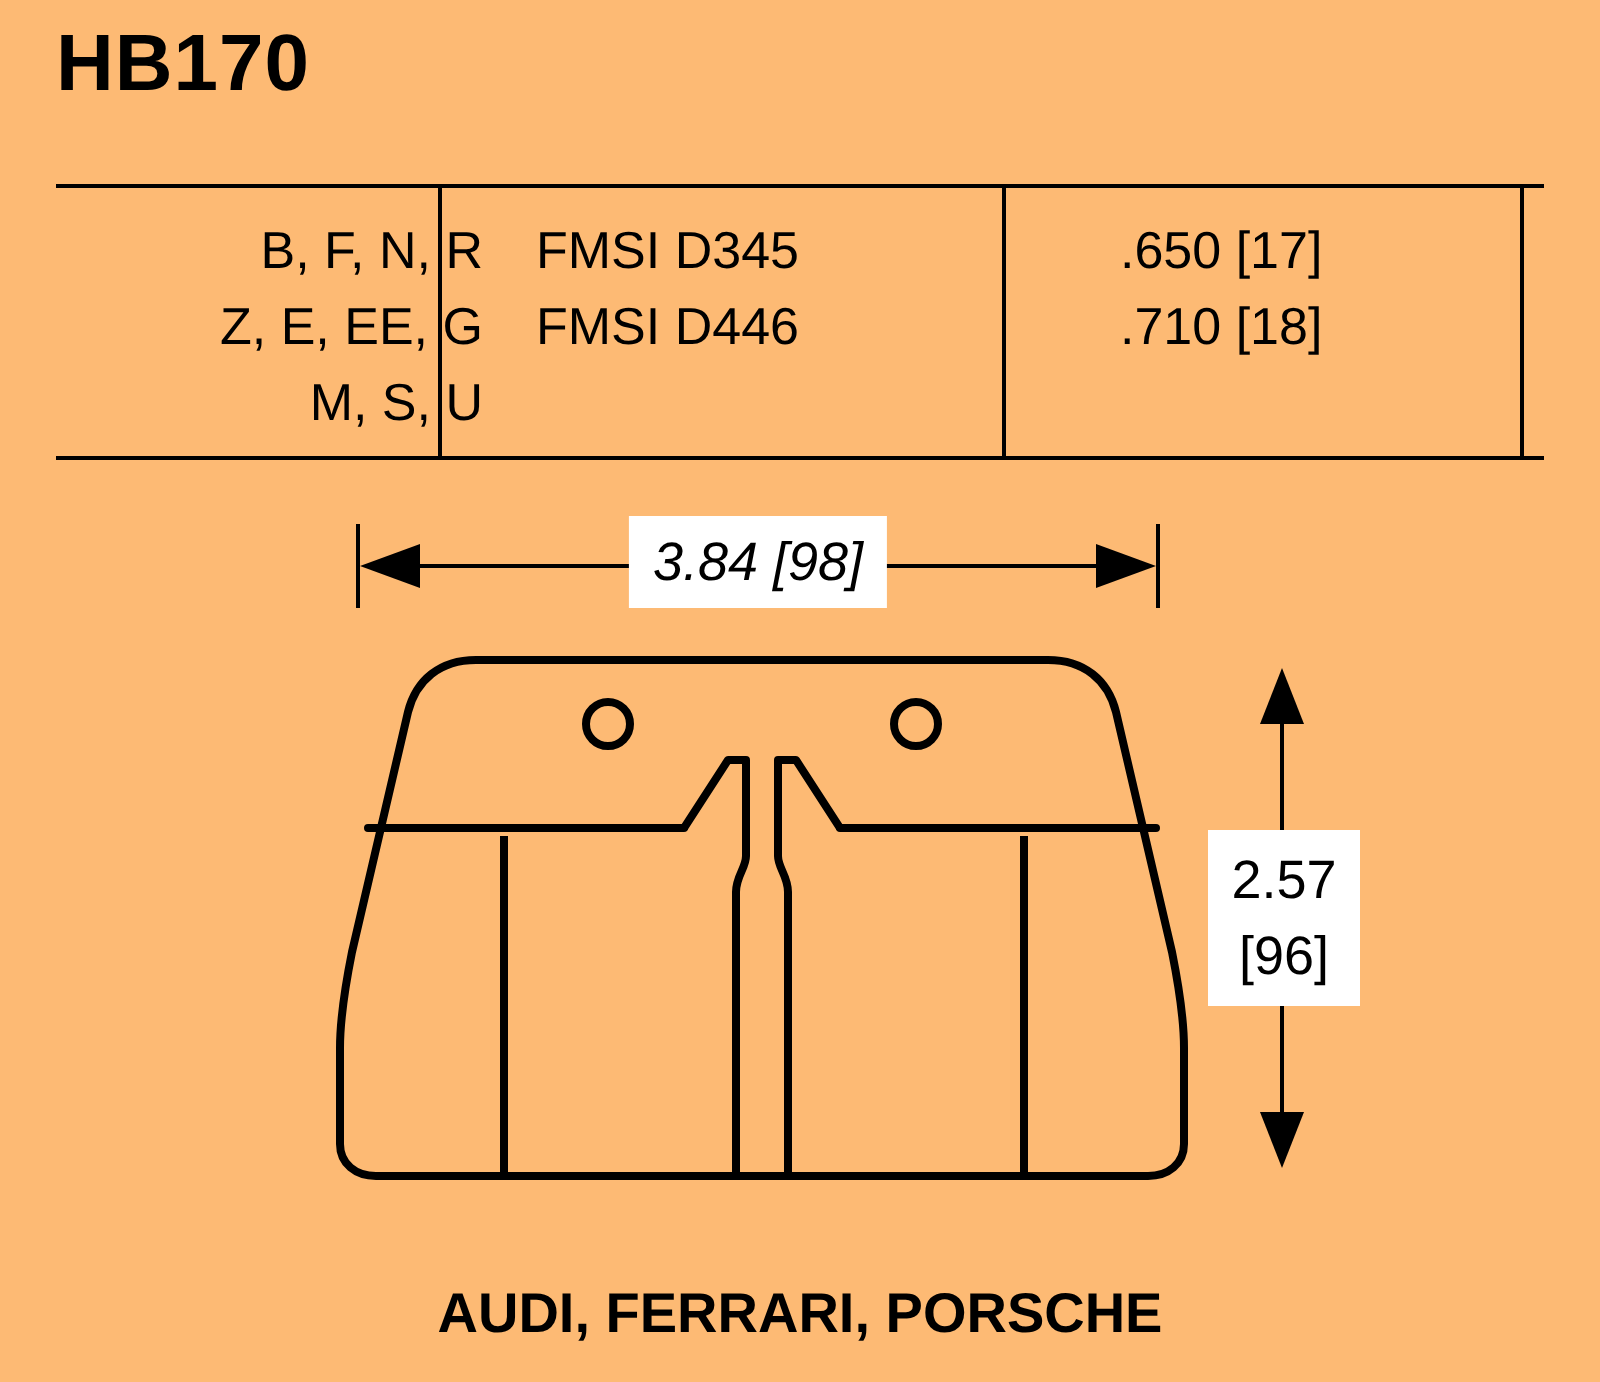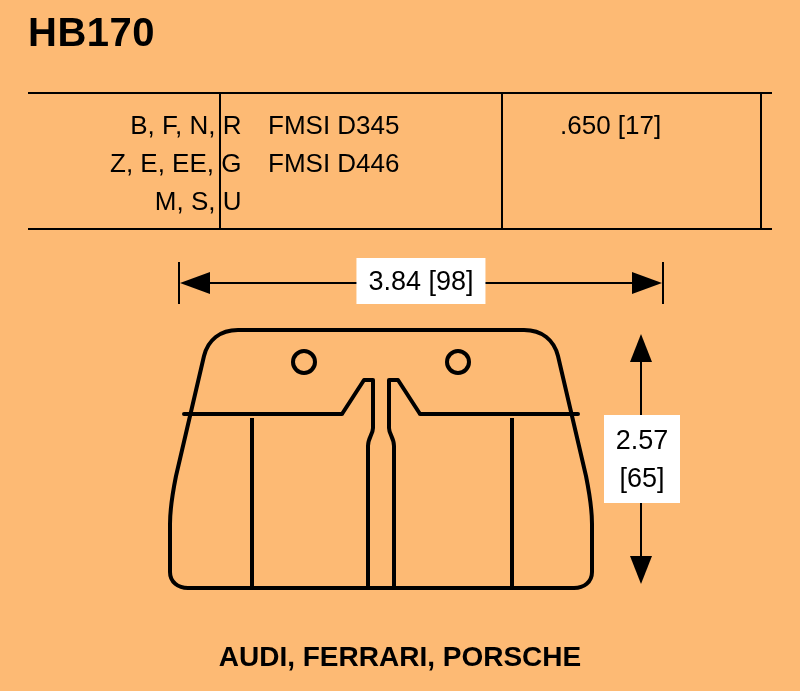--- a/index.html
+++ b/index.html
@@ -72,22 +72,23 @@
     text-align: left;
   }
   .spec-line {
     display: block;
   }
   
   .dim-width {
     position: absolute;
     left: 178px;
     top: 262px;
-    width: 486px;
+    width: 402px;
     height: 44px;
+    font-style: italic;
   }
   .dim-width .line {
     position: absolute;
     left: 10px;
     right: 10px;
     top: 20px;
     height: 2px;
     background: #000000;
   }
   .dim-width .tick {
@@ -217,40 +218,41 @@
       <span class="spec-line">M, S, U</span>
     </div>
 
     <div class="spec-col col-fmsi">
       <span class="spec-line">FMSI D345</span>
       <span class="spec-line">FMSI D446</span>
     </div>
 
     <div class="spec-col col-thickness">
       <span class="spec-line">.650 [17]</span>
+      <span class="spec-line">.710 [18]</span>
     </div>
 
   </div>
 
   <div class="dim-width">
     <div class="tick left"></div>
     <div class="tick right"></div>
     <div class="line"></div>
     <div class="arrow left"></div>
     <div class="arrow right"></div>
     <div class="label">3.84 [98]</div>
   </div>
 
   <div class="dim-height">
     <div class="line"></div>
     <div class="arrow top"></div>
     <div class="arrow bottom"></div>
     <div class="label">
       <span style="display:block;">2.57</span>
-      <span style="display:block;">[65]</span>
+      <span style="display:block;">[96]</span>
     </div>
   </div>
 
   <div class="pad-drawing">
     <svg width="426" height="268" viewBox="0 0 426 268" xmlns="http://www.w3.org/2000/svg">
 
       <path d="M 70,4
                L 356,4
                C 374,4 386,14 390,30
                L 418,150

